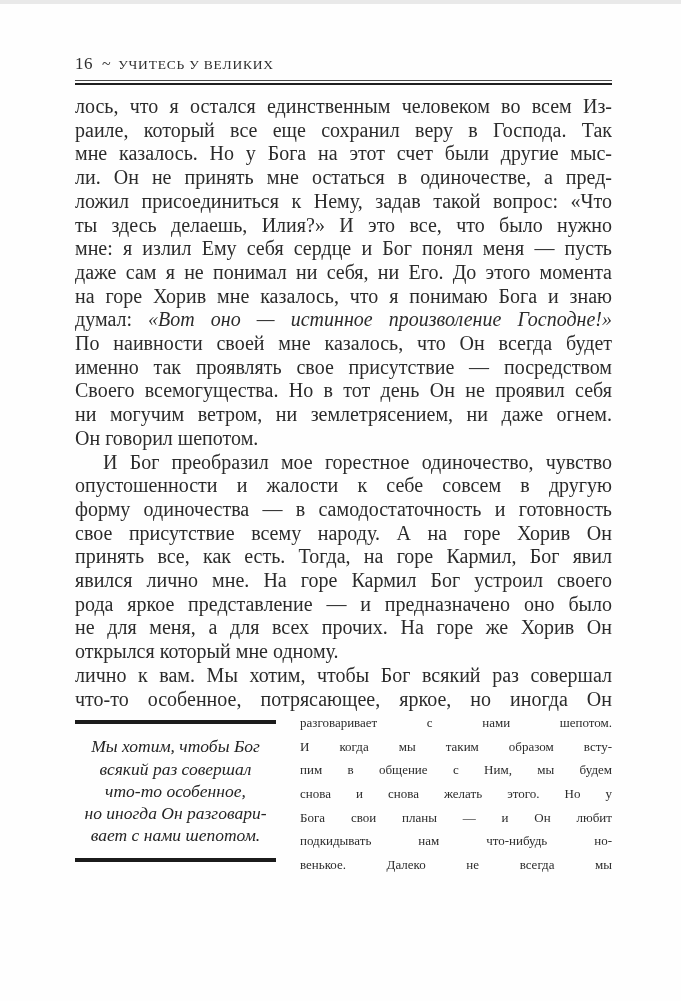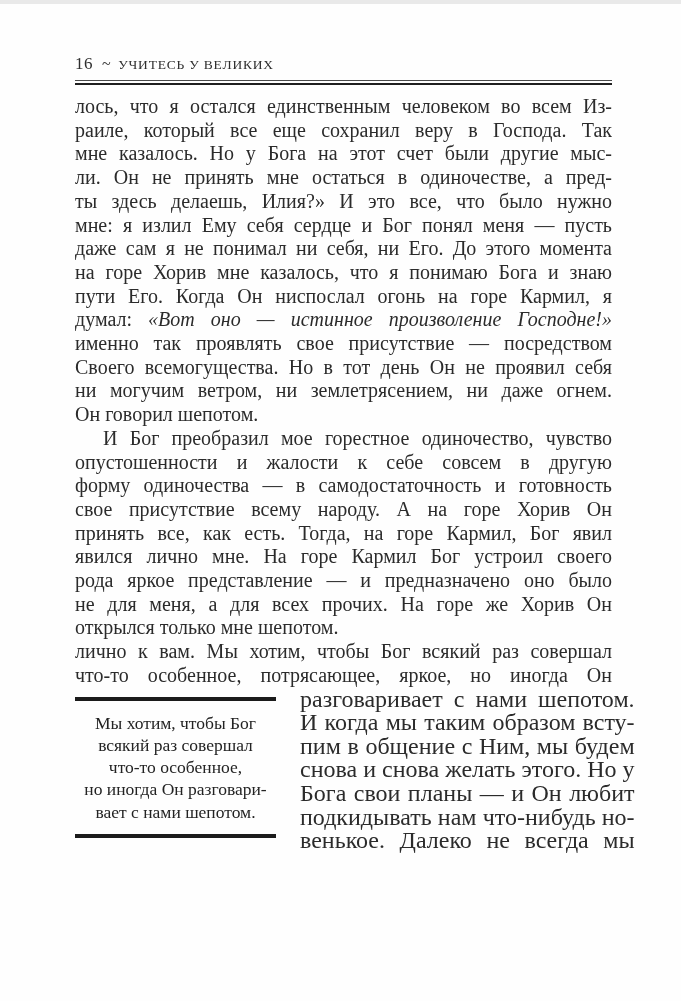--- a/index.html
+++ b/index.html
@@ -59,68 +59,70 @@
     margin-top: 0px;
     align-items: flex-start;
   }
   .pullquote {
     width: 197px;
     flex: 0 0 197px;
     margin-top: 9px;
     border-top: 4px solid #1b1b1b;
     border-bottom: 4px solid #1b1b1b;
     padding: 11px 2px 11px 2px;
+    font-style: italic;
     font-size: 17.5px;
     line-height: 22.3px;
     text-align: center;
     color: #232323;
   }
   .pq-line { text-align: center; }
   .col-right {
     flex: 1 1 auto;
     margin-left: 24px;
-    font-size: 24px;
+    font-size: 13px;
     line-height: 23.6px;
   }
 </style>
 </head>
 <body>
 
 <div class="page">
 
   <div class="pagehead">
     <span class="pnum">16</span><span class="tilde">~</span><span class="rtitle">УЧИТЕСЬ У ВЕЛИКИХ</span>
   </div>
   <div class="head-rule"></div>
 
   <div class="bodytext">
     <div id="paragraphs">
         <div class="line">лось, что я остался единственным человеком во всем Из-</div>
         <div class="line">раиле, который все еще сохранил веру в Господа. Так</div>
         <div class="line">мне казалось. Но у Бога на этот счет были другие мыс-</div>
         <div class="line">ли. Он не принять мне остаться в одиночестве, а пред-</div>
+        <div class="line">ложил присоединиться к Нему, задав такой вопрос: «Что</div>
         <div class="line">ты здесь делаешь, Илия?» И это все, что было нужно</div>
         <div class="line">мне: я излил Ему себя сердце и Бог понял меня — пусть</div>
         <div class="line">даже сам я не понимал ни себя, ни Его. До этого момента</div>
         <div class="line">на горе Хорив мне казалось, что я понимаю Бога и знаю</div>
-        <div class="line">пути Его. Когда Он ниспослал огонь на горе Кармил, я</div>
         <div class="line"><span>думал: </span><span class="it">«Вот оно — истинное произволение Господне!»</span></div>
+        <div class="line">По наивности своей мне казалось, что Он всегда будет</div>
         <div class="line">именно так проявлять свое присутствие — посредством</div>
         <div class="line">Своего всемогущества. Но в тот день Он не проявил себя</div>
         <div class="line">ни могучим ветром, ни землетрясением, ни даже огнем.</div>
         <div class="line endline">Он говорил шепотом.</div>
         <div class="line indent">И Бог преобразил мое горестное одиночество, чувство</div>
         <div class="line">опустошенности и жалости к себе совсем в другую</div>
         <div class="line">форму одиночества — в самодостаточность и готовность</div>
         <div class="line">свое присутствие всему народу. А на горе Хорив Он</div>
         <div class="line">принять все, как есть. Тогда, на горе Кармил, Бог явил</div>
         <div class="line">явился лично мне. На горе Кармил Бог устроил своего</div>
         <div class="line">рода яркое представление — и предназначено оно было</div>
         <div class="line">не для меня, а для всех прочих. На горе же Хорив Он</div>
-        <div class="line endline">открылся только мне шепотом.</div>
+        <div class="line endline">открылся который мне одному.</div>
         <div class="line">лично к вам. Мы хотим, чтобы Бог всякий раз совершал</div>
         <div class="line">что-то особенное, потрясающее, яркое, но иногда Он</div>
       </div>
 
     <div class="two-col">
       <aside class="pullquote">
         <div id="pullquote-lines">
             <div class="pq-line">Мы хотим, чтобы Бог</div>
             <div class="pq-line">всякий раз совершал</div>
             <div class="pq-line">что-то особенное,</div>

